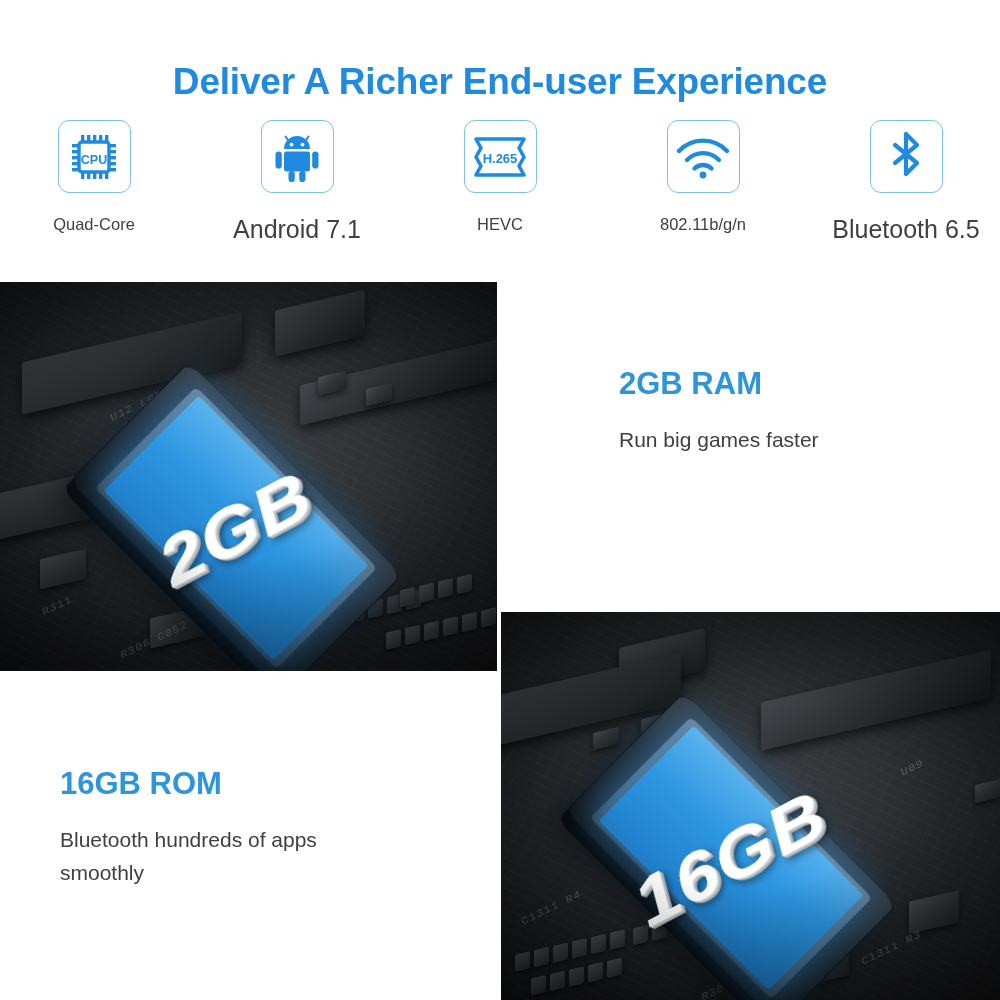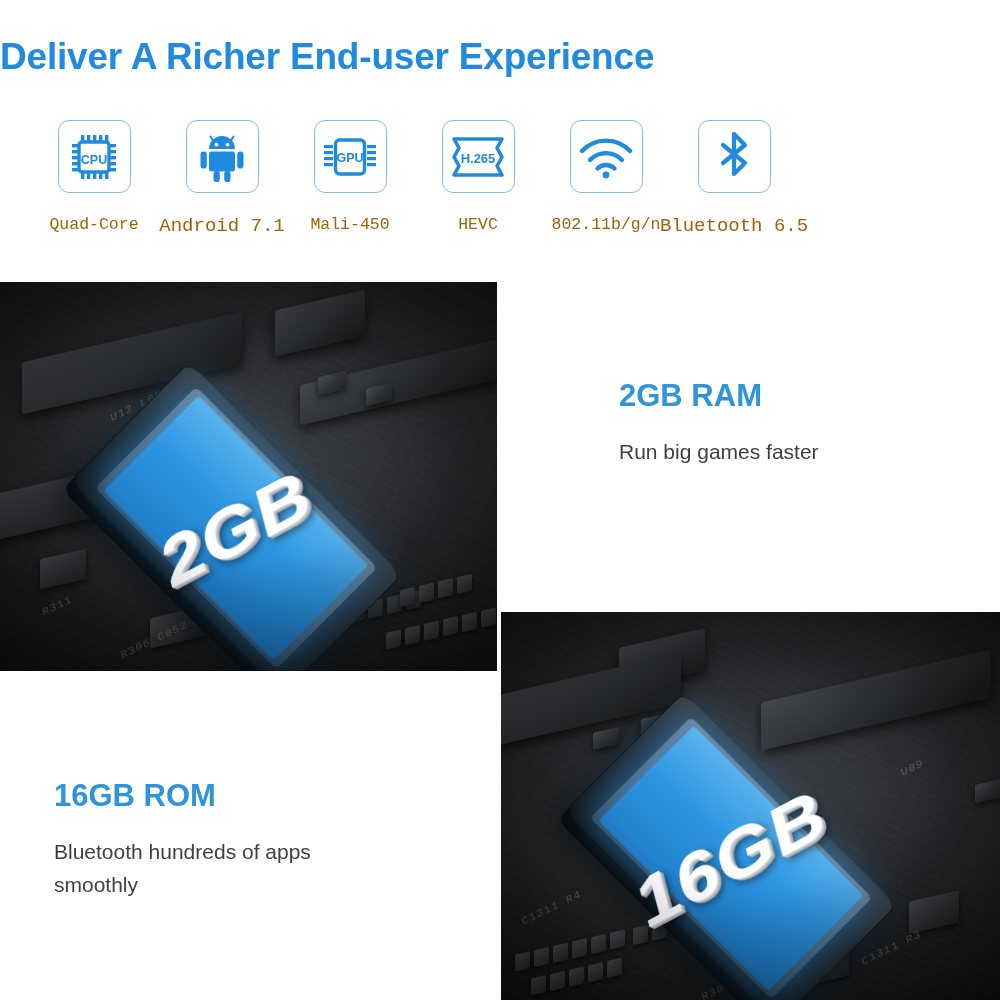--- a/index.html
+++ b/index.html
@@ -7,55 +7,54 @@
     width:1000px;height:1000px;
     background:#ffffff;
     font-family:"Liberation Sans", sans-serif;
     overflow:hidden;
     position:relative;
   }
   .page{position:relative;width:1000px;height:1000px;}
 
   
   .title{
-    position:absolute;left:0;top:36px;width:1000px;
-    text-align:left;
+    position:absolute;left:0;top:61px;width:1000px;
+    text-align:center;
     font-size:37px;
     font-weight:bold;
     color:#2089E0;
     letter-spacing:-0.2px;
     white-space:nowrap;
   }
 
   
   .features{
     position:absolute;left:30px;top:120px;width:940px;
-    display:flex;align-items:flex-start;
+    display:flex;justify-content:space-between;align-items:flex-start;
   }
   .feature{
     display:flex;flex-direction:column;align-items:center;
     width:128px;
   }
   .icon-box{
     width:73px;height:73px;
     border:1.3px solid #7FC0EC;
     border-radius:11px;
     background:#ffffff;
     display:flex;align-items:center;justify-content:center;
     box-sizing:border-box;
   }
   .feature-label{
     margin-top:22px;
     font-size:16.5px;
-    color:#a16207;
+    color:#404040;
     white-space:nowrap;
     text-align:center;
-    font-family:Liberation Mono, monospace;
-  }
-  .feature.big .feature-label{font-size:19px;}
+  }
+  .feature.big .feature-label{font-size:25px;}
 
   .tx{font-weight:bold;fill:#1F8AE0;}
 
   
   .photo{
     position:absolute;
     overflow:hidden;
     background:#121315;
   }
   .photo-2gb{left:0;top:282px;width:497px;height:389px;}
@@ -160,24 +159,24 @@
     letter-spacing:1px;
     text-shadow:
       1px 1px 0 #d8dde2, 2px 2px 0 #c2c8ce, 3px 3px 0 #aeb4ba,
       4px 4px 0 #989ea4, 5px 6px 9px rgba(0,0,0,.55);
     white-space:nowrap;
   }
 
   
   .copy{position:absolute;}
   .copy-ram{left:619px;top:366px;}
-  .copy-rom{left:54px;top:766px;}
+  .copy-rom{left:60px;top:766px;}
   .copy-title{
     font-size:31px;font-weight:bold;color:#2E95DC;
-    margin:12px 0 22px 0;white-space:nowrap;
+    margin:0 0 22px 0;white-space:nowrap;
   }
   .copy-sub{
     font-size:21px;color:#404040;margin:0;line-height:1.55;
     max-width:330px;
   }
 </style>
 </head>
 <body>
 
 <div class="page">
@@ -231,39 +230,20 @@
             <rect x="3.5" y="20.5" width="6.3" height="17" rx="3.1"></rect>
             <rect x="40.2" y="20.5" width="6.3" height="17" rx="3.1"></rect>
             <rect x="16.5" y="40" width="6.3" height="11" rx="3.1"></rect>
             <rect x="27.2" y="40" width="6.3" height="11" rx="3.1"></rect>
           </g>
         </svg>
       </div>
       <div class="feature-label">Android 7.1</div>
     </div>
 
-    <div class="feature">
-      <div class="icon-box">
-        <svg width="56" height="48" viewBox="0 0 56 48">
-          <g fill="#1F8AE0">
-            <rect x="2" y="12" width="9" height="3.2"></rect>
-              <rect x="2" y="18" width="9" height="3.2"></rect>
-            <rect x="2" y="24" width="9" height="3.2"></rect>
-              <rect x="2" y="30" width="9" height="3.2"></rect>
-            <rect x="45" y="12" width="9" height="3.2"></rect>
-              <rect x="45" y="18" width="9" height="3.2"></rect>
-            <rect x="45" y="24" width="9" height="3.2"></rect>
-              <rect x="45" y="30" width="9" height="3.2"></rect>
-          </g>
-          <rect x="13.5" y="7" width="29" height="34" rx="4" fill="none" stroke="#1F8AE0" stroke-width="3.4"></rect>
-          <text class="tx" x="28" y="28.5" text-anchor="middle" font-size="12.5" font-family="Liberation Sans, sans-serif">GPU</text>
-        </svg>
-      </div>
-      <div class="feature-label">Mali-450</div>
-    </div>
 
 
     <div class="feature">
       <div class="icon-box">
         <svg width="58" height="46" viewBox="0 0 58 46">
           <path d="M5 5 H53 L48 14 L53 23 L48 32 L53 41 H5 L10 32 L5 23 L10 14 Z" fill="none" stroke="#1F8AE0" stroke-width="3.6" stroke-linejoin="round"></path>
           <text class="tx" x="29" y="28.5" text-anchor="middle" font-size="13" font-family="Liberation Sans, sans-serif">H.265</text>
         </svg>
       </div>
       <div class="feature-label">HEVC</div>

